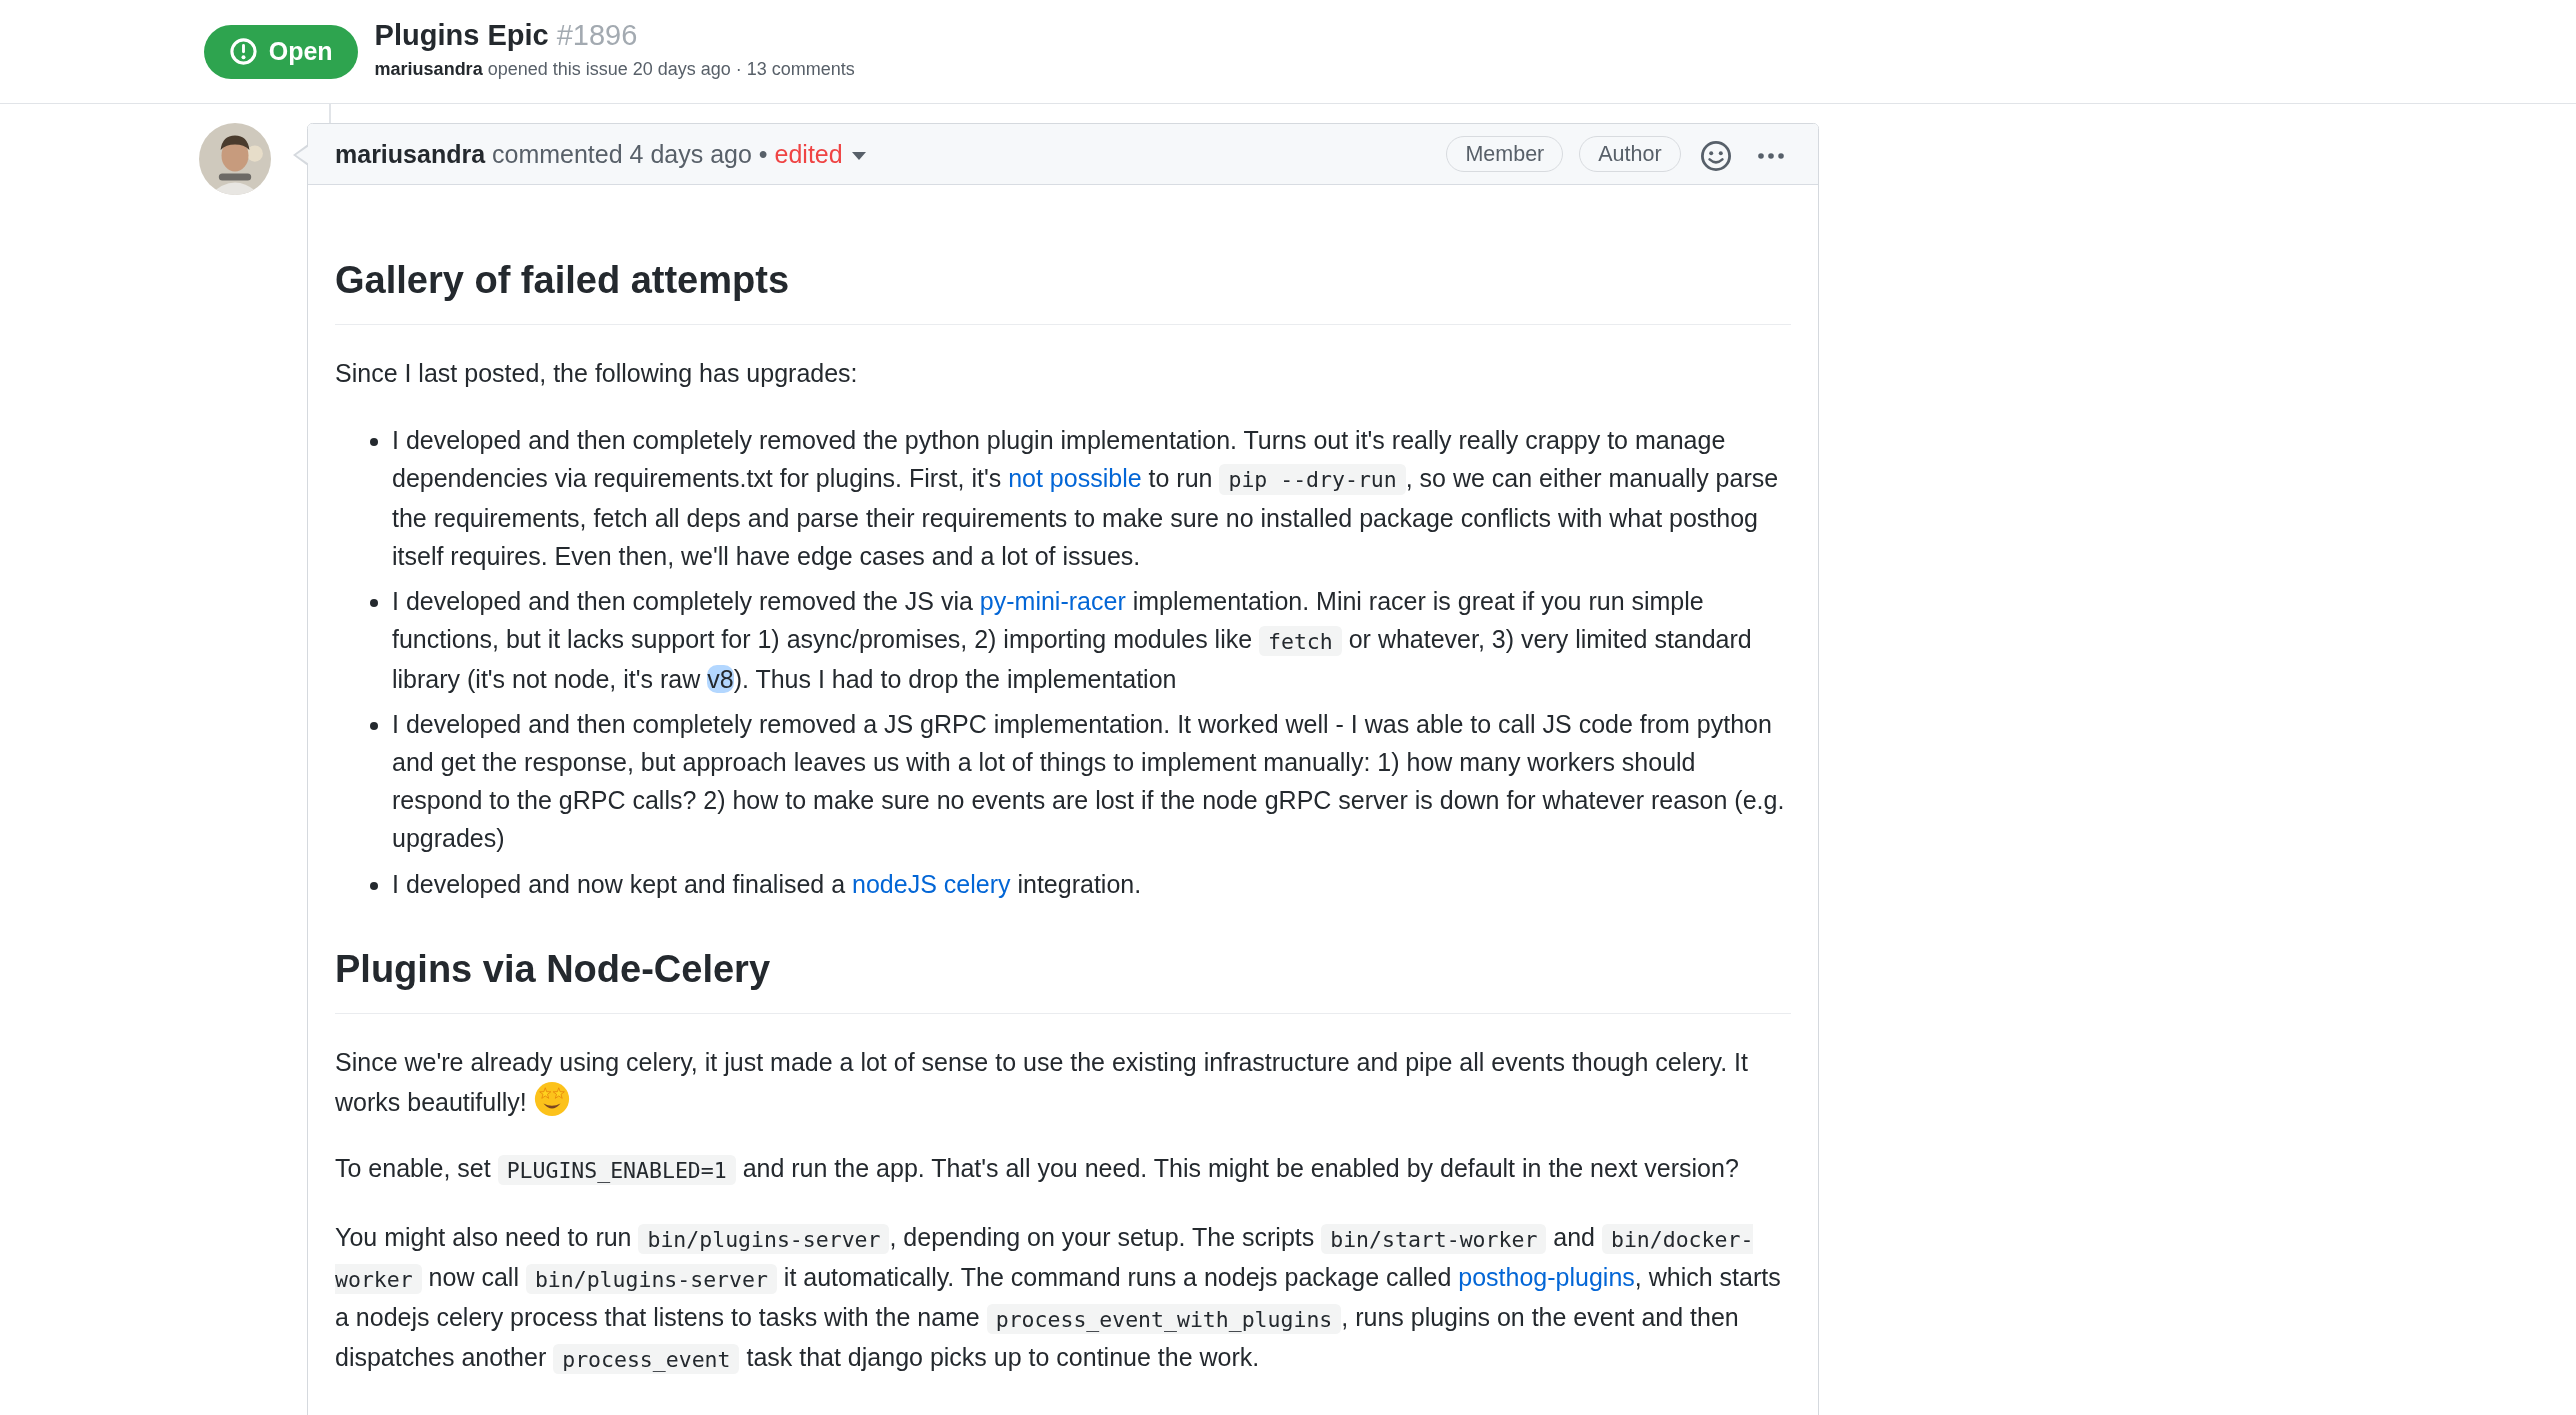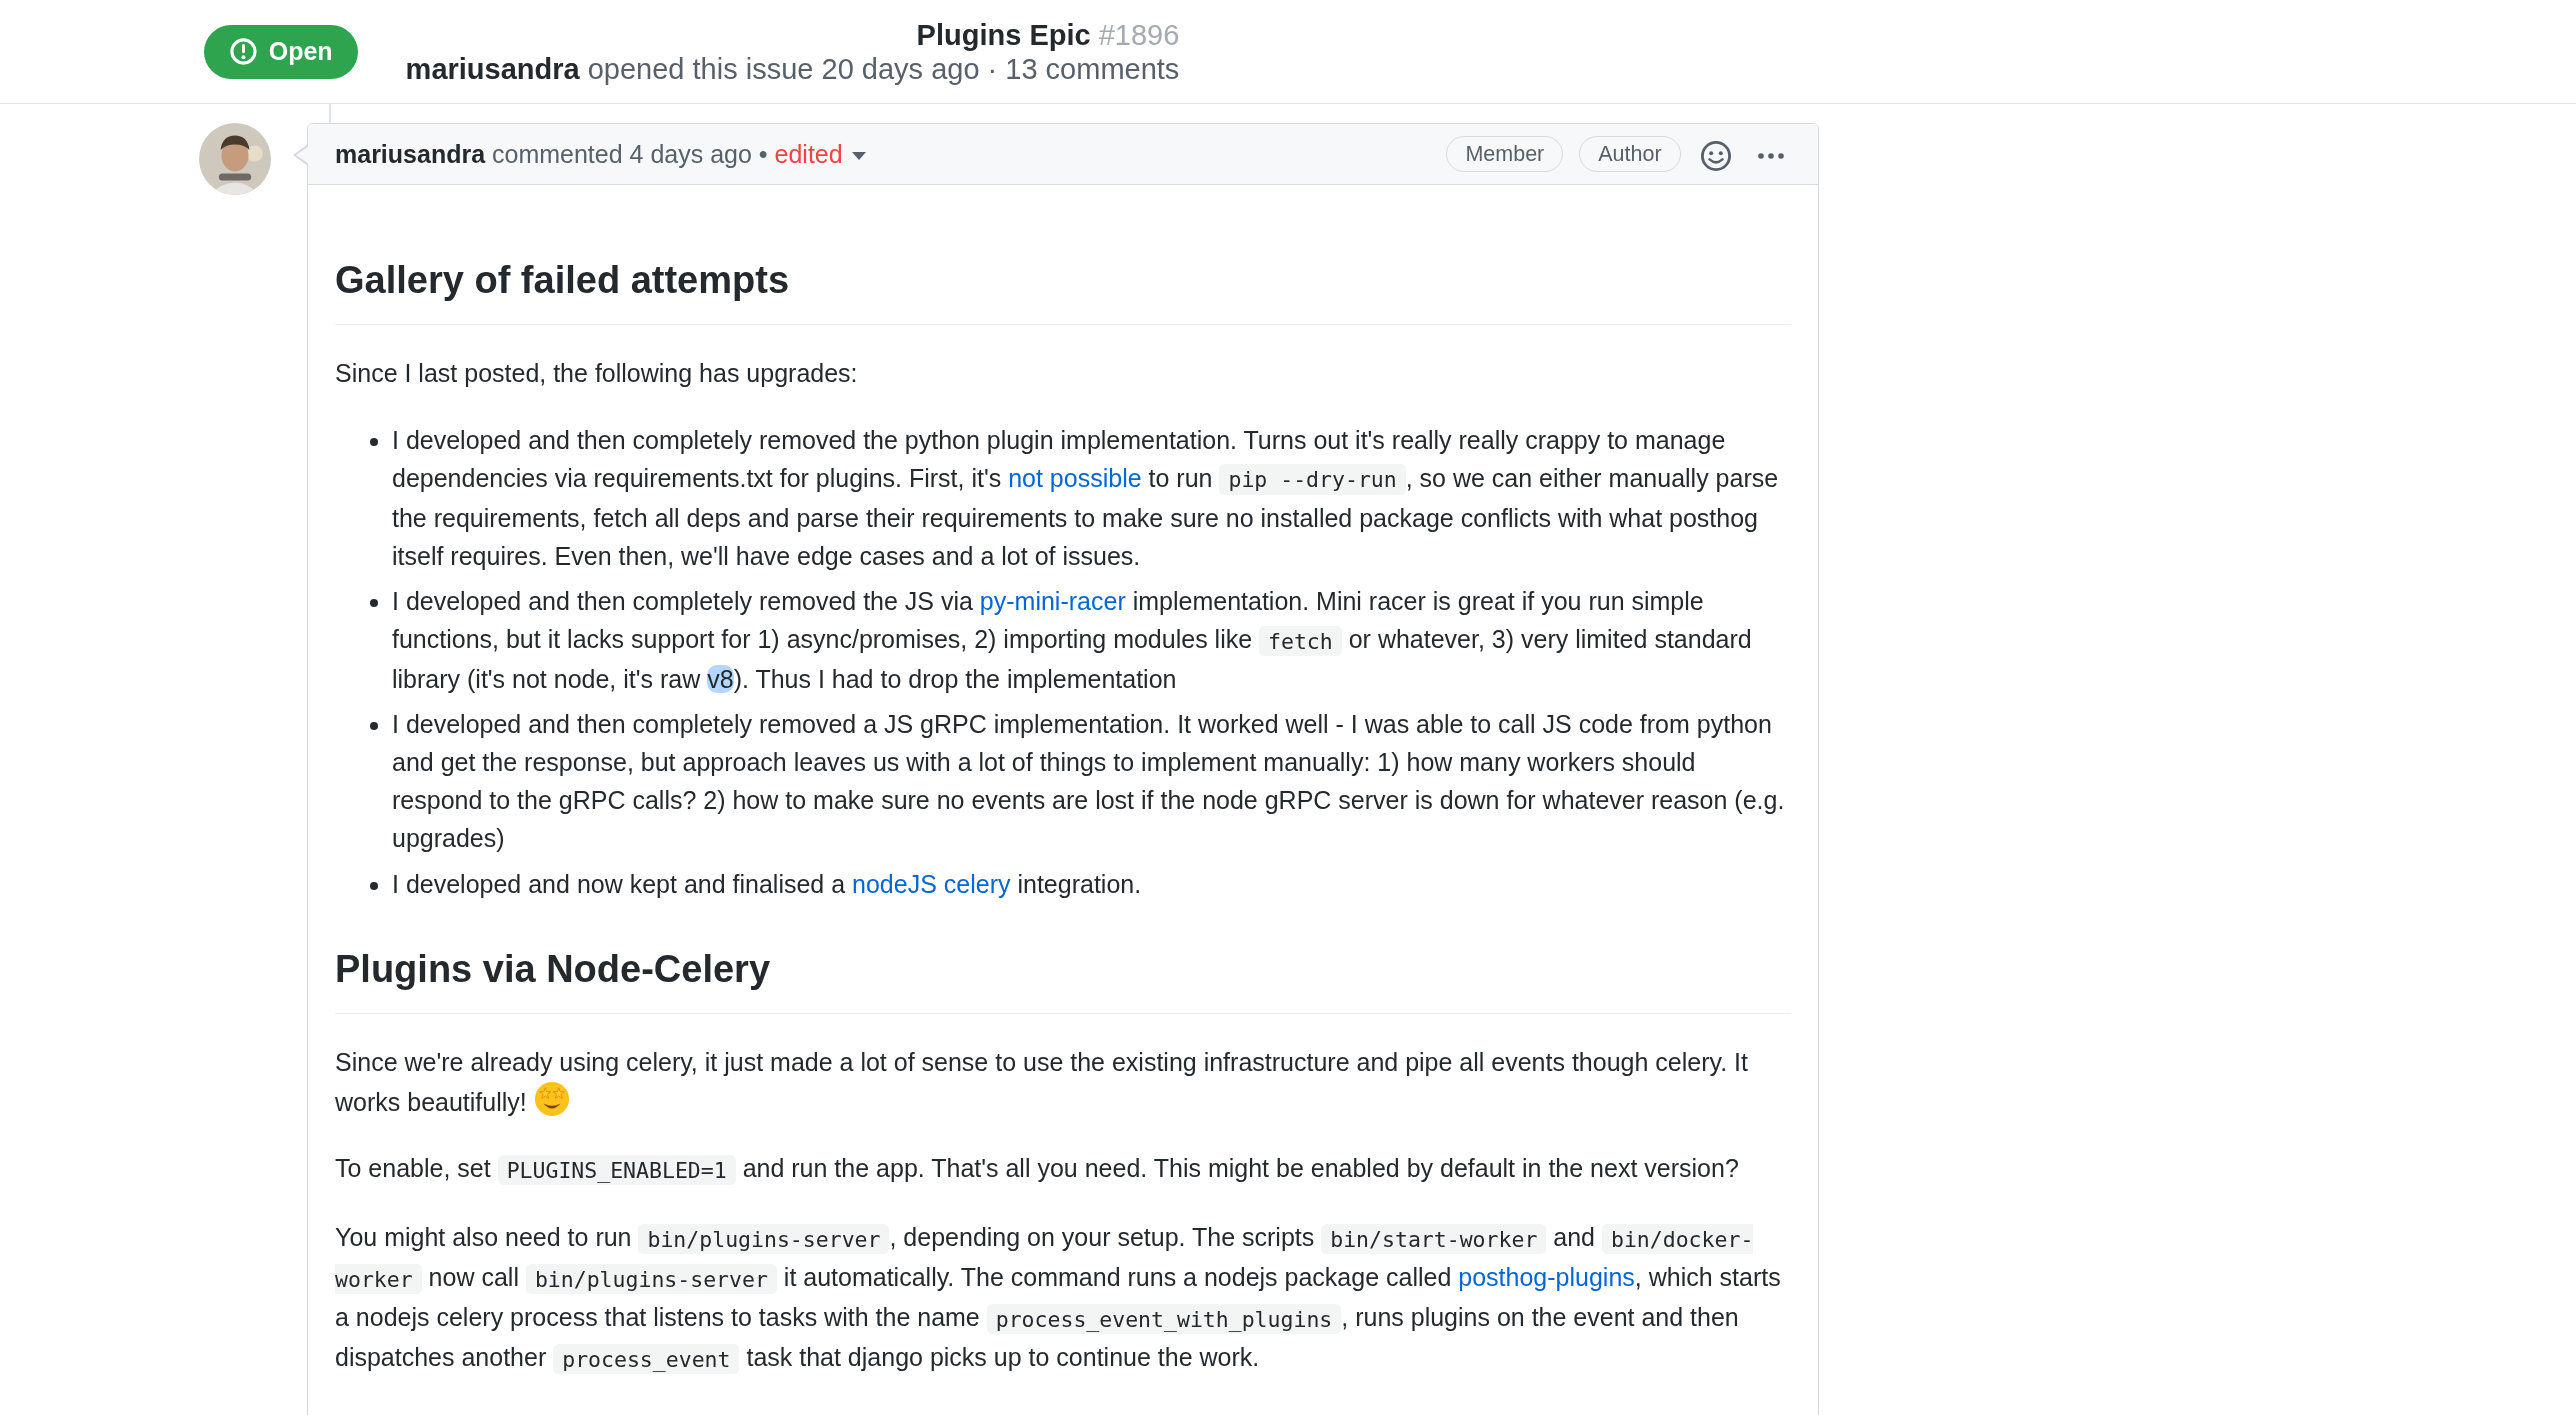--- a/index.html
+++ b/index.html
@@ -7,24 +7,24 @@
     font-family:"Liberation Sans", sans-serif; color:#24292e; }
 
   
   .issue-header { position:absolute; left:0; top:0; width:2576px; height:104px;
     background:#fff; border-bottom:1.8px solid #e1e4e8; display:flex; align-items:center;
     padding-left:204px; z-index:3;gap:15px; }
   .state-badge { display:inline-flex; align-items:center; gap:10.7px; background:#2ea44f;
     color:#fff; font-weight:bold; font-size:25px; padding:0 25px; height:54px;
     border-radius:894px; flex:0 0 auto; }
   .state-badge svg { display:block; }
-  .issue-titles { margin-left:33px;text-align:right; }
+  .issue-titles { margin-left:2px; }
   .issue-title-line { font-size:29px; font-weight:bold; color:#24292e; line-height:32px; }
   .issue-number { color:#a3aab1; font-weight:normal; }
-  .issue-subtitle { font-size:29px; color:#586069; line-height:30px; margin-top:3.6px; }
+  .issue-subtitle { font-size:18px; color:#586069; line-height:30px; margin-top:3.6px; }
   .issue-subtitle .author { font-weight:bold; color:#24292e; }
 
   
   .timeline-line { position:absolute; left:329px; top:104px; width:1.8px; height:107px;
     background:#e1e4e8; z-index:1; }
   .avatar { position:absolute; left:199px; top:123px; width:72px; height:72px;
     border-radius:50%; overflow:hidden; z-index:2; }
 
   
   .comment { position:absolute; left:307px; top:123px; width:1512px; height:1360px;

